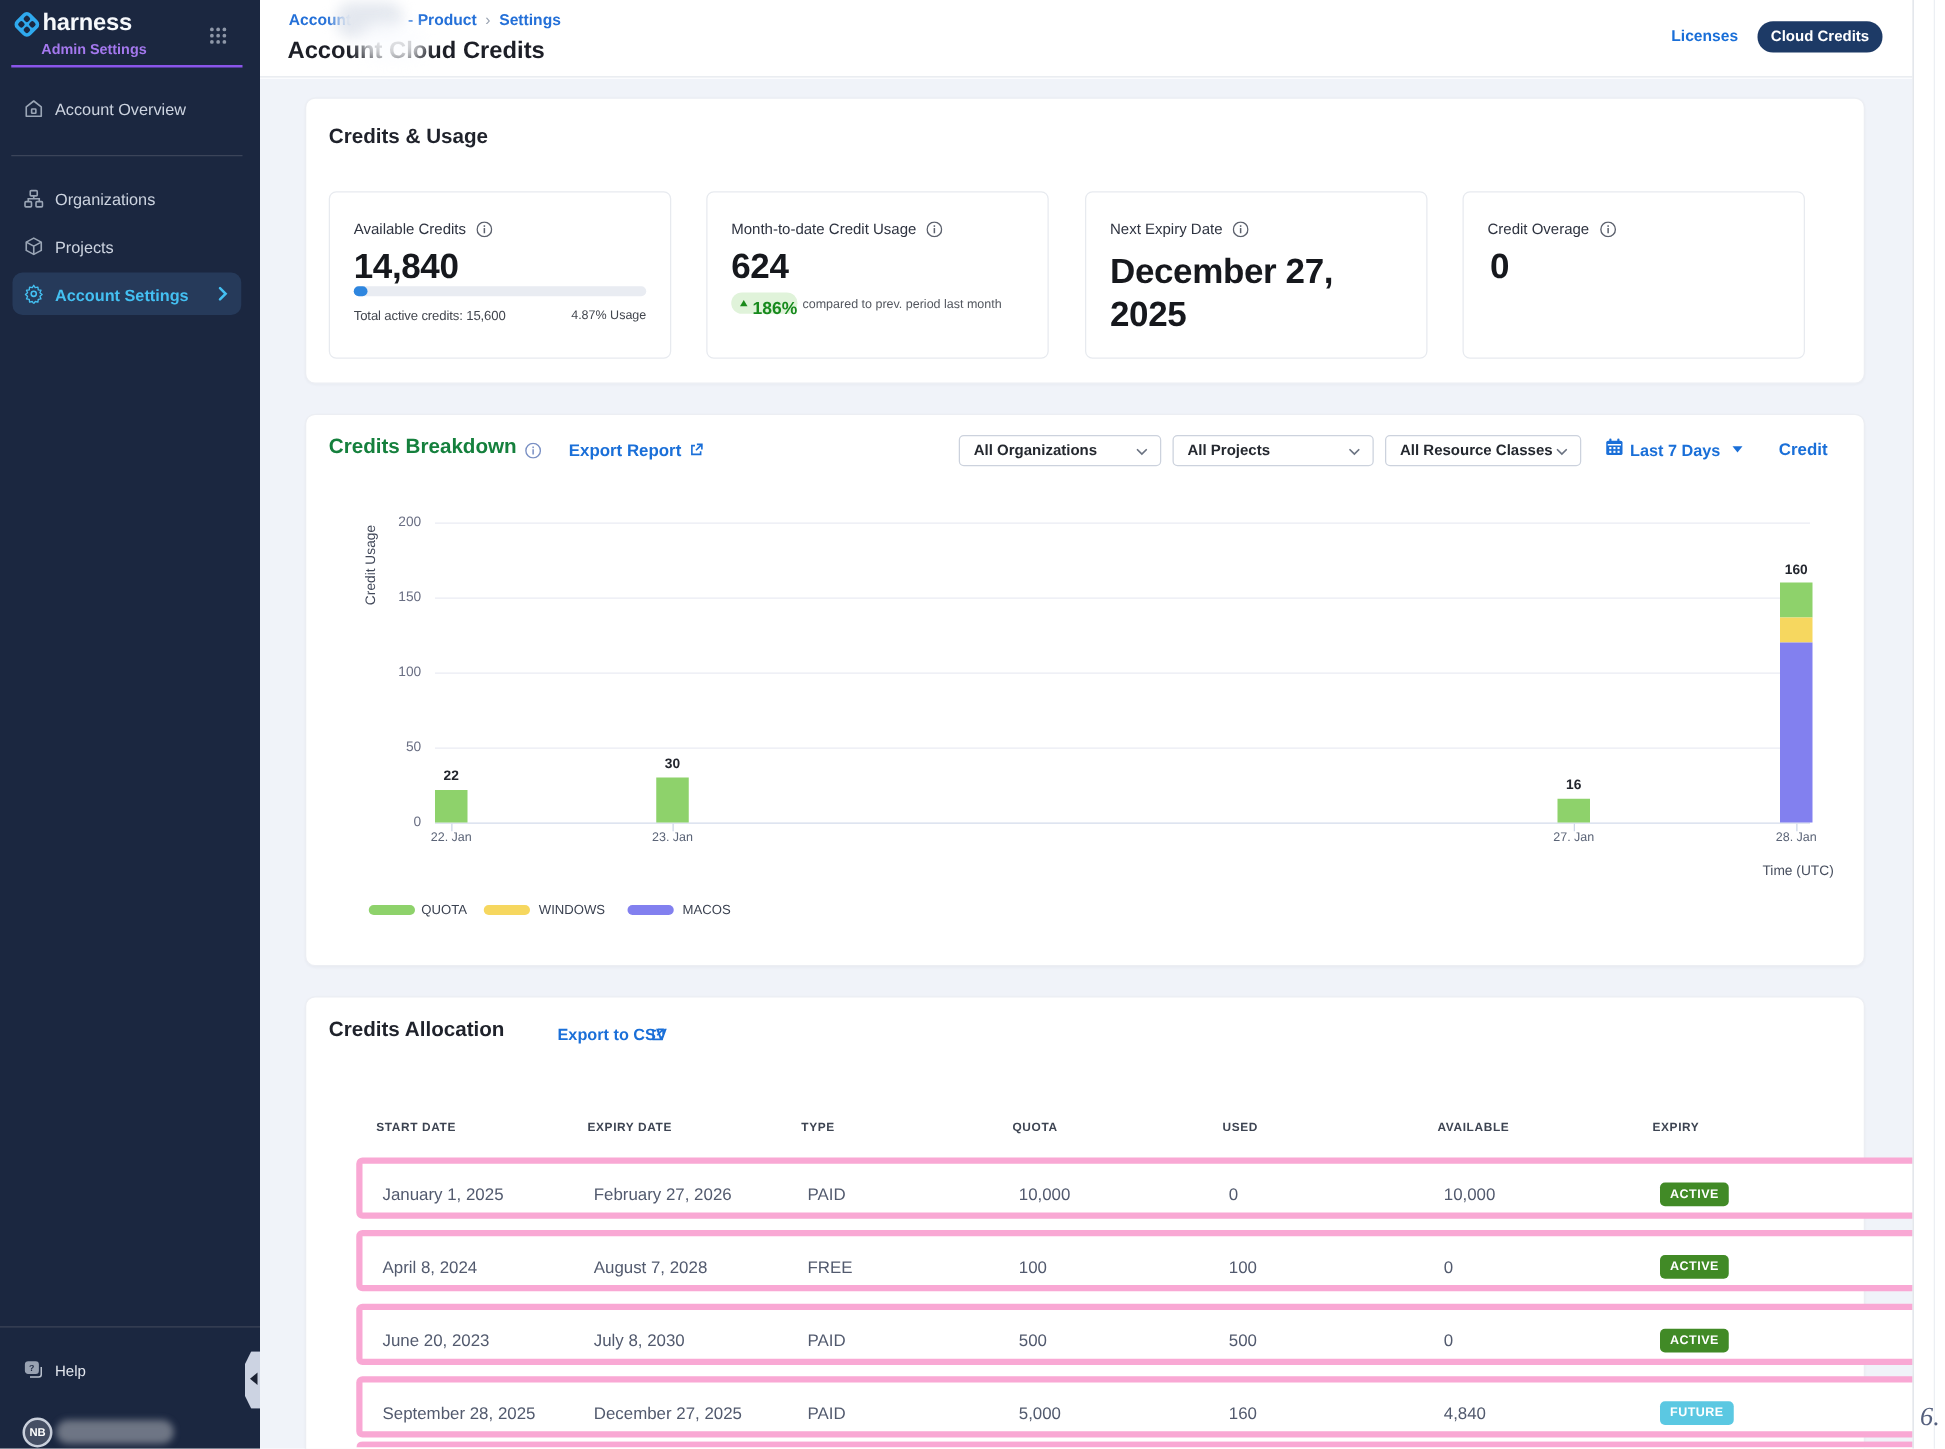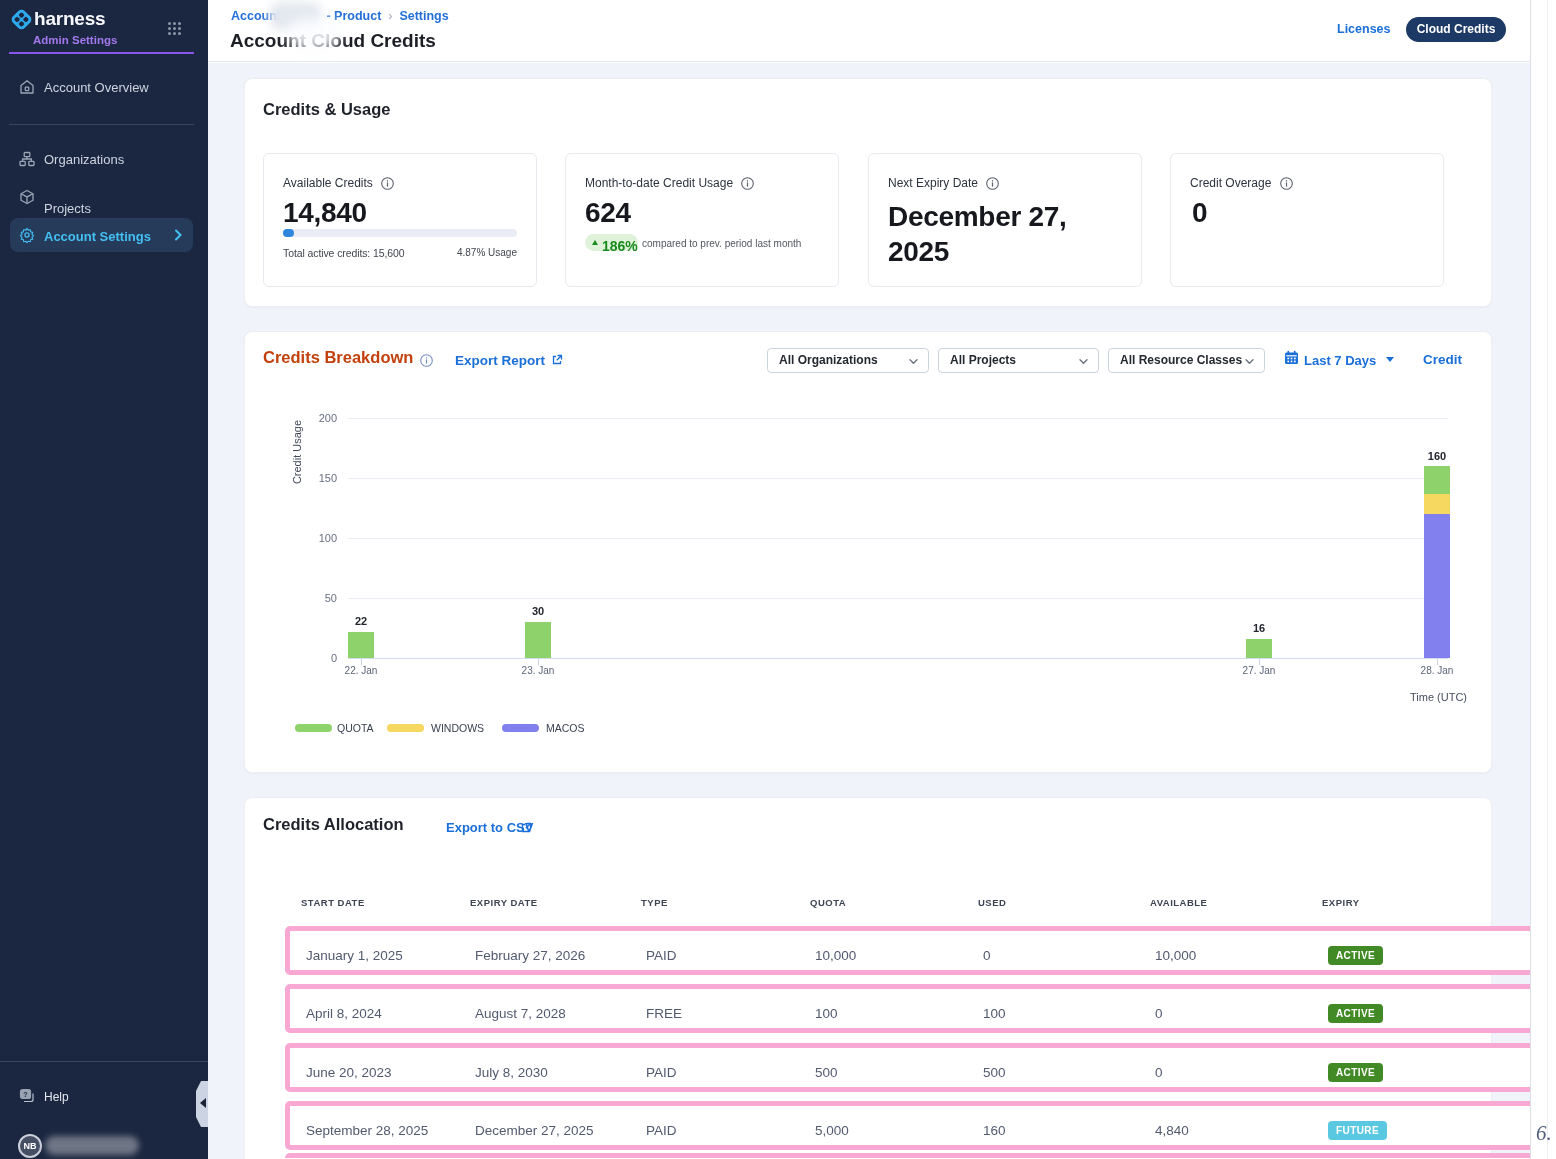--- a/index.html
+++ b/index.html
@@ -89,21 +89,21 @@
       <rect x="1" y="10.3" width="5.2" height="4.2" rx="0.8"></rect>
       <rect x="9.8" y="10.3" width="5.2" height="4.2" rx="0.8"></rect>
       <path d="M8 5.7 L8 8 M3.6 10.3 L3.6 8 L12.4 8 L12.4 10.3"></path>
     </svg>
     <div class="abs nav-text" style="left:44px; top:152px;">Organizations</div>
 
     <svg class="abs" style="left:19px; top:189px;" width="16" height="16" viewBox="0 0 16 16" fill="none" stroke="#9aa5b5" stroke-width="1.3">
       <path d="M8 1.5 L14 4.7 L14 11.3 L8 14.5 L2 11.3 L2 4.7 Z" stroke-linejoin="round"></path>
       <path d="M2 4.7 L8 7.9 L14 4.7 M8 7.9 L8 14.5"></path>
     </svg>
-    <div class="abs nav-text" style="left:44px; top:190px;margin-top:11px;">Projects</div>
+    <div class="abs nav-text" style="left:44px; top:190px;">Projects</div>
 
     <div class="abs" style="left:10px; top:218px; width:183px; height:34px; background:#263a5a; border-radius:8px;"></div>
     <svg class="abs" style="left:19px; top:227px;" width="16" height="16" viewBox="0 0 24 24" fill="none" stroke="#44c0f2" stroke-width="1.9">
       <circle cx="12" cy="12" r="3.1"></circle>
       <path d="M12 1.8 l1.7 2.9 3.3-.7 .4 3.3 3.3 .5 -1.3 3.1 2.6 2.1 -2.6 2.1 1.3 3.1 -3.3 .5 -.4 3.3 -3.3 -.7 -1.7 2.9 -1.7 -2.9 -3.3 .7 -.4 -3.3 -3.3 -.5 1.3 -3.1 -2.6 -2.1 2.6 -2.1 -1.3 -3.1 3.3 -.5 .4 -3.3 3.3 .7 z" stroke-linejoin="round" stroke-width="1.6"></path>
     </svg>
     <div class="abs" style="left:44px; top:229px; font-size:13px; font-weight:700; color:#44c0f2;">Account Settings</div>
     <svg class="abs" style="left:172px; top:229px;" width="12" height="12" viewBox="0 0 12 12" fill="none" stroke="#44c0f2" stroke-width="2" stroke-linecap="round">
       <path d="M4 1.5 L8.5 6 L4 10.5"></path>
     </svg>
@@ -168,21 +168,21 @@
   <div class="statlabel" style="left:1190px;">Credit Overage
     <svg style="vertical-align:-2.5px; margin-left:5px;" width="13" height="13" viewBox="0 0 13 13" fill="none">
       <circle cx="6.5" cy="6.5" r="5.8" stroke="#5c616d" stroke-width="1.1"></circle>
       <rect x="5.9" y="5.4" width="1.2" height="4.2" fill="#5c616d"></rect>
       <rect x="5.9" y="3.2" width="1.2" height="1.3" fill="#5c616d"></rect>
     </svg>
   </div>
   <div class="statnum" style="left:1192px;">0</div>
 
   <div class="card" style="left:244px; top:331px; width:1248px; height:442px;"></div>
-  <div class="abs" style="left:263px; top:348px; font-size:16.5px; font-weight:700; color:#c2410c;">Credits Breakdown</div>
+  <div class="abs" style="left:263px; top:348px; font-size:16.5px; font-weight:700; color:#15803d;">Credits Breakdown</div>
   <svg class="abs" style="left:420px; top:354px;" width="13" height="13" viewBox="0 0 13 13" fill="none">
     <circle cx="6.5" cy="6.5" r="5.8" stroke="#7a90c4" stroke-width="1.1"></circle>
     <rect x="5.9" y="5.4" width="1.2" height="4.2" fill="#7a90c4"></rect>
     <rect x="5.9" y="3.2" width="1.2" height="1.3" fill="#7a90c4"></rect>
   </svg>
   <div class="abs bluelink" style="left:455px; top:353px; font-size:13.5px;">Export Report</div>
   <svg class="abs" style="left:551px; top:354px;" width="12" height="12" viewBox="0 0 12 12" fill="none" stroke="#1a6fd8" stroke-width="1.3">
     <path d="M5 2.5 H2.5 V9.5 H9.5 V7"></path>
     <path d="M6.5 1.5 H10.5 V5.5 M10.3 1.7 L5.8 6.2"></path>
   </svg>

